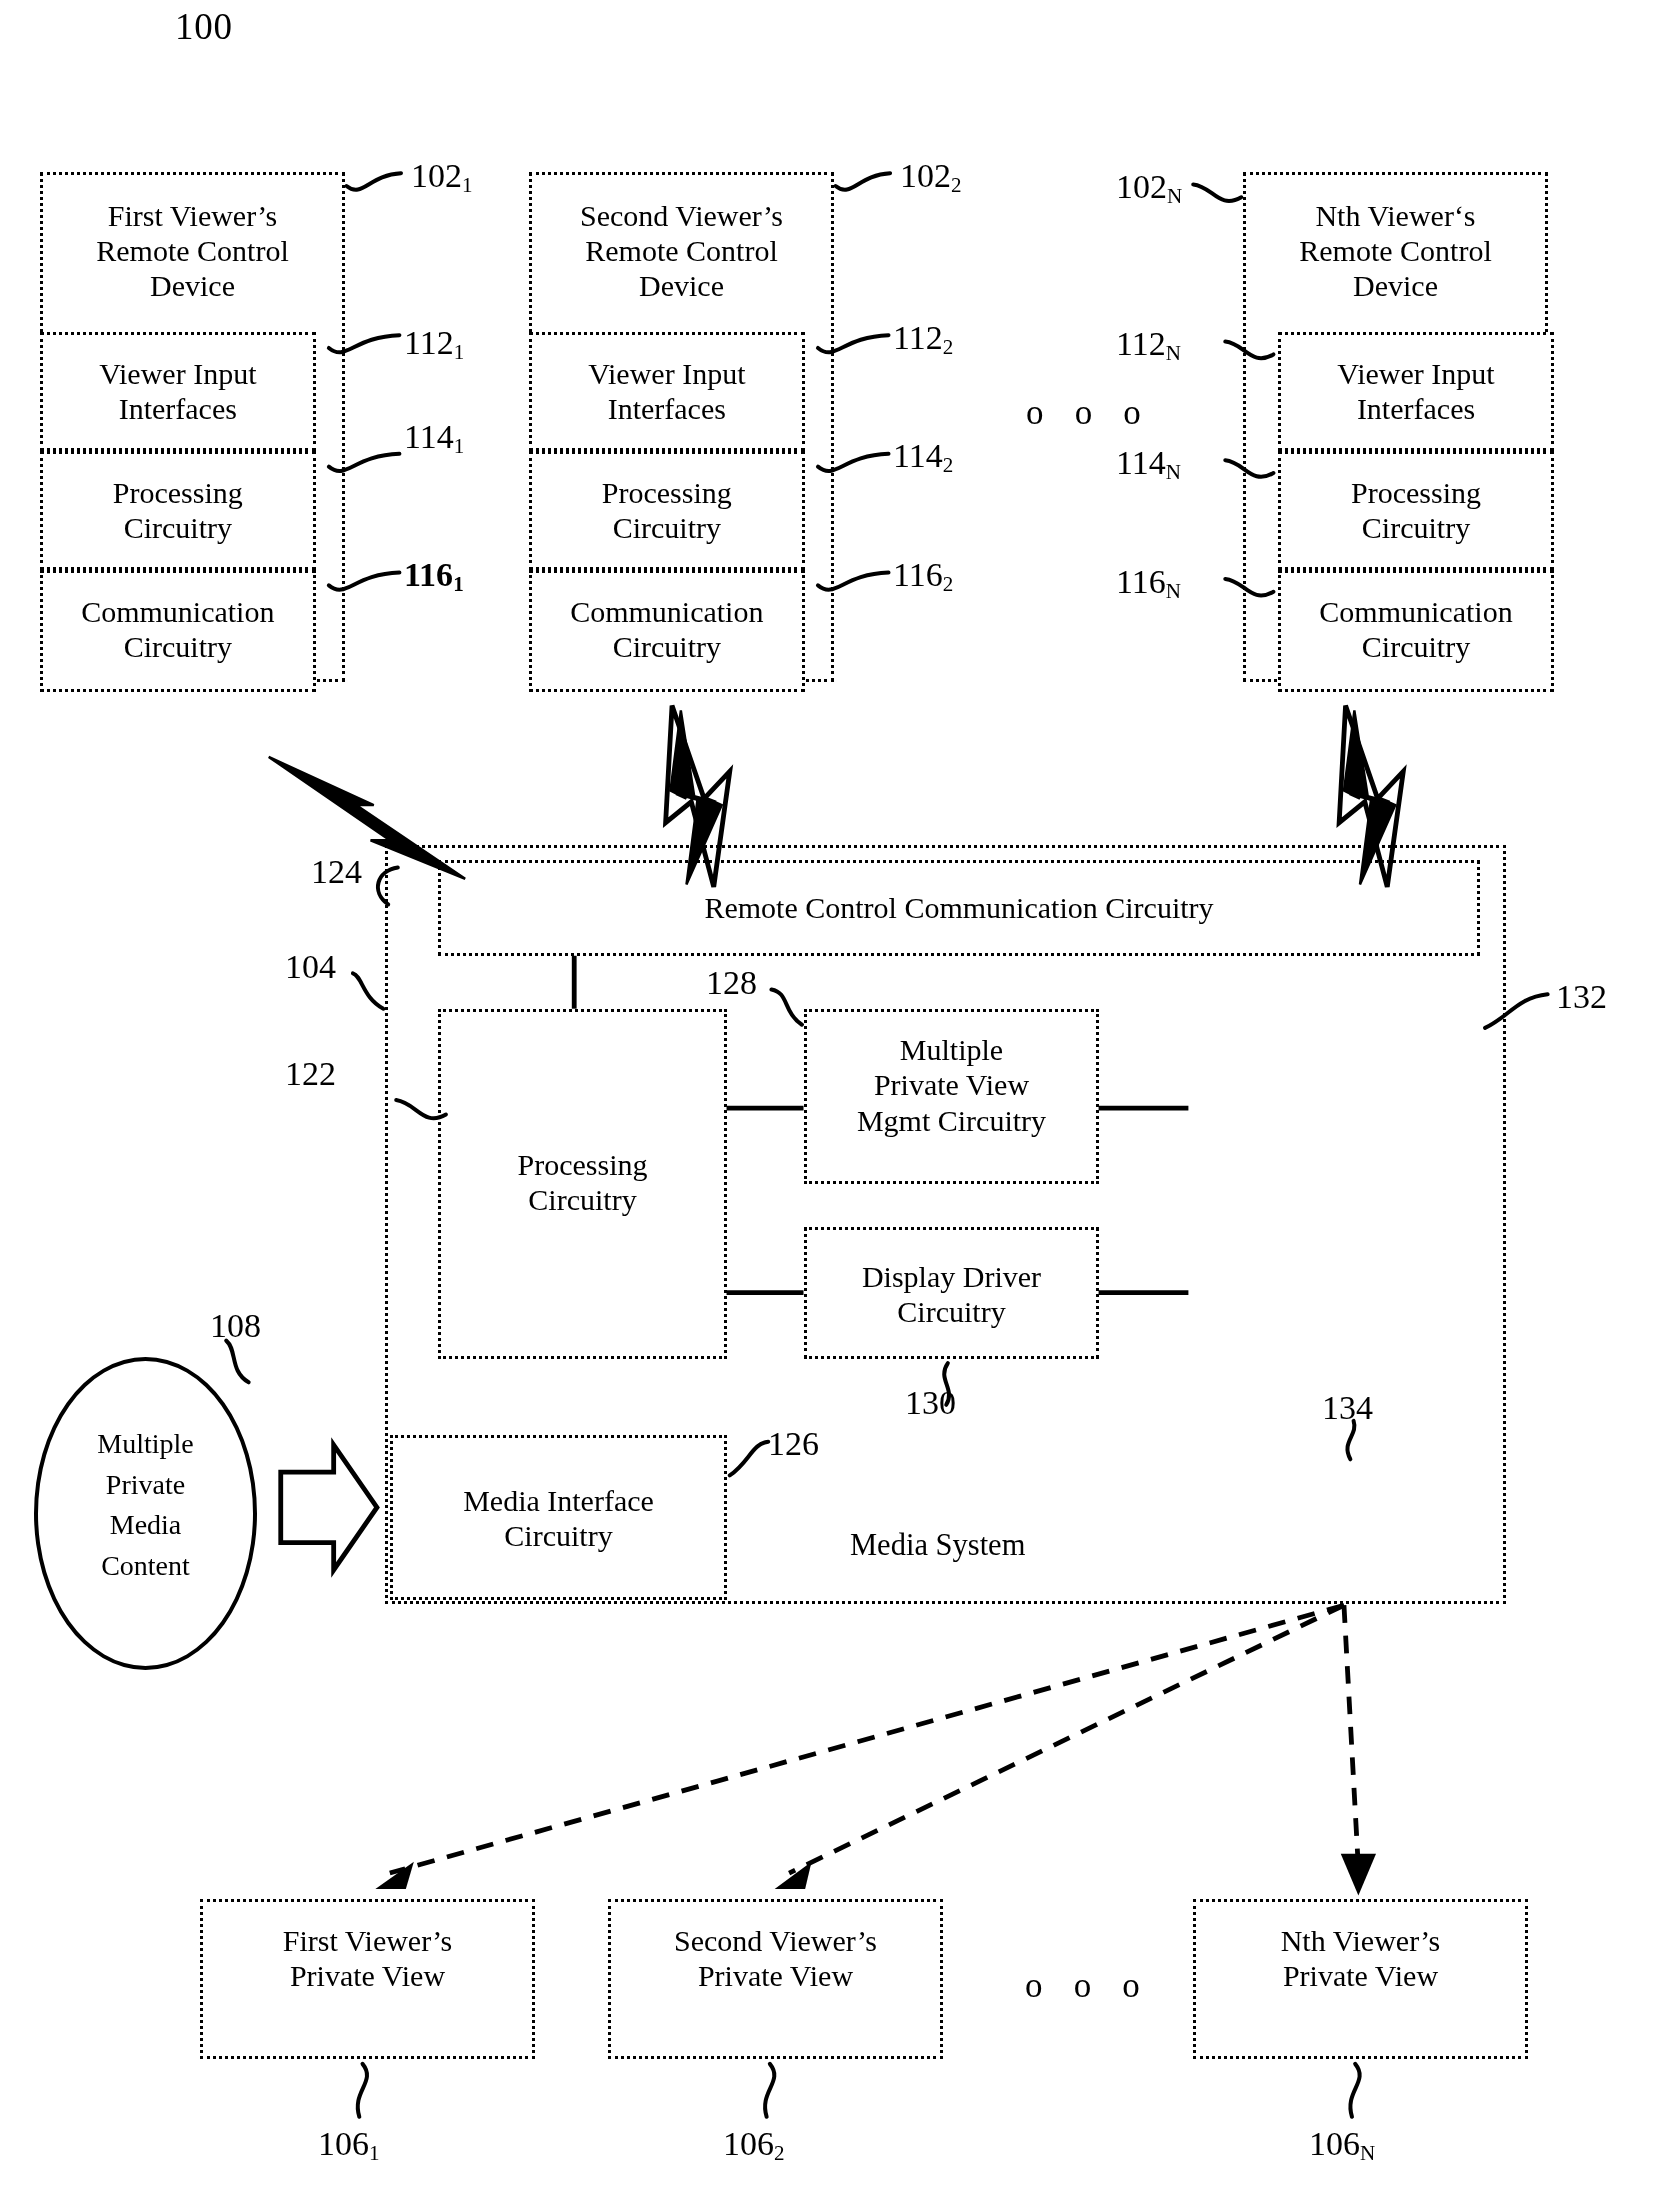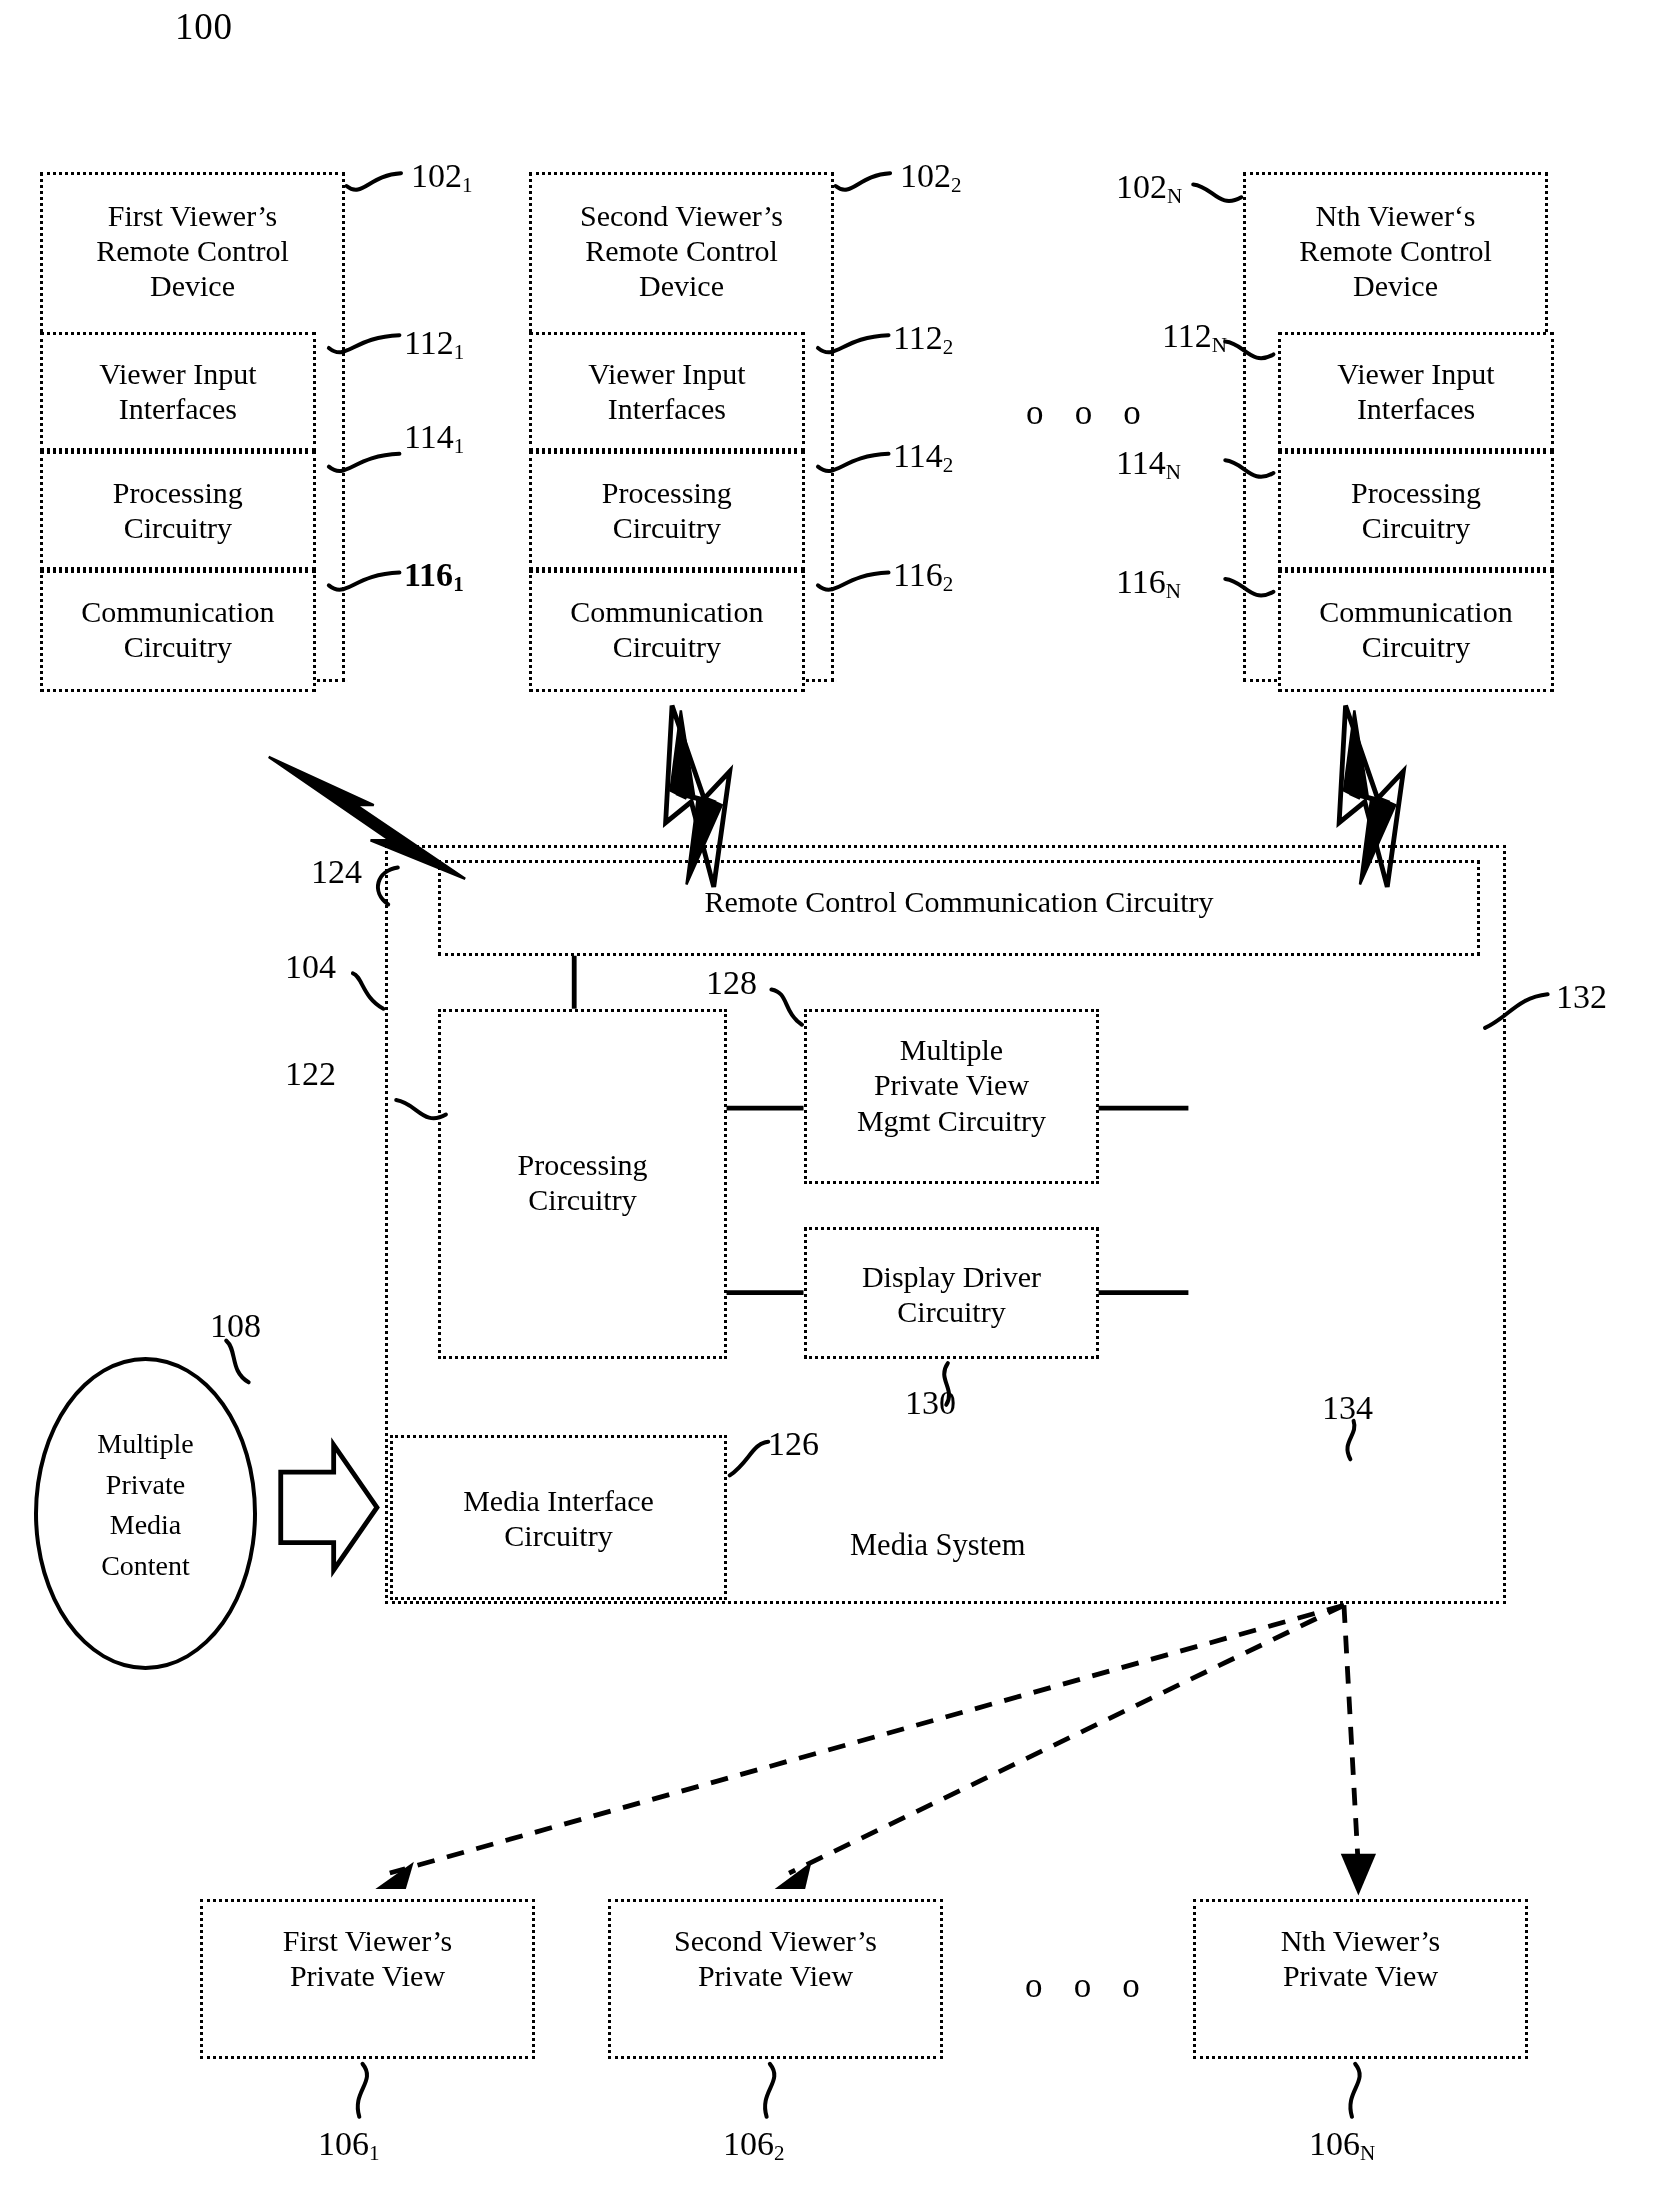--- a/index.html
+++ b/index.html
@@ -174,36 +174,36 @@
   <div class="ref" style="left:893px; top:439px;">
     <span>114</span><sub>2</sub>
   </div>
   <div class="ref" style="left:893px; top:558px;">
     <span>116</span><sub>2</sub>
   </div>
 
   <div class="ref" style="left:1116px; top:170px;">
     <span>102</span><sub>N</sub>
   </div>
-  <div class="ref" style="left:1116px; top:319px;margin-left:46px;">
+  <div class="ref" style="left:1116px; top:327px;">
     <span>112</span><sub>N</sub>
   </div>
   <div class="ref" style="left:1116px; top:446px;">
     <span>114</span><sub>N</sub>
   </div>
   <div class="ref" style="left:1116px; top:565px;">
     <span>116</span><sub>N</sub>
   </div>
 
   <div class="dbox" style="position:absolute; left:385px; top:845px; width:1121px; height:759px;"></div>
 
   <div id="media-system-label" style="left:850px; top:1528px;">Media System</div>
 
   <div class="dbox" style="position:absolute; left:438px; top:860px; width:1042px; height:96px;">
-    <div class="boxtext" style="top:21px;">Remote Control Communication Circuitry</div>
+    <div class="boxtext" style="top:27px;">Remote Control Communication Circuitry</div>
   </div>
 
   <div class="dbox" style="position:absolute; left:438px; top:1009px; width:289px; height:350px;">
     <div class="boxtext" style="top:135px;">Processing
 Circuitry</div>
   </div>
 
   <div class="dbox" style="position:absolute; left:804px; top:1009px; width:295px; height:175px;">
     <div class="boxtext" style="top:20px;">Multiple
 Private View

